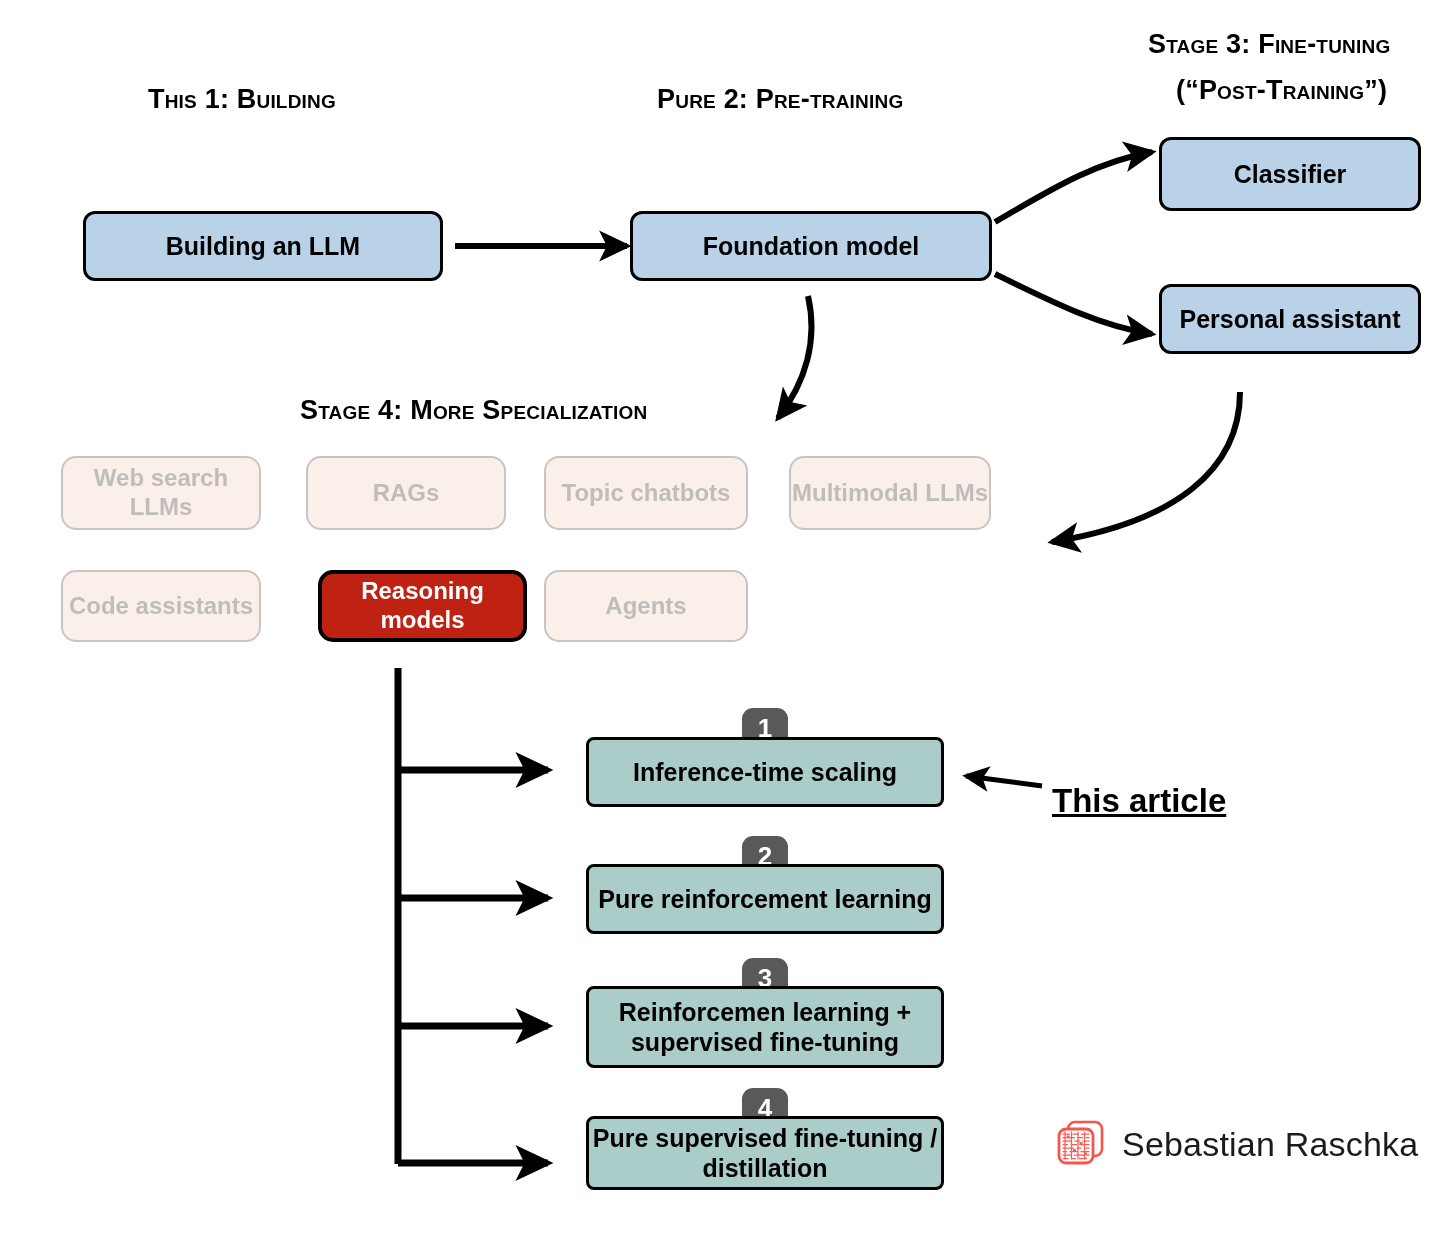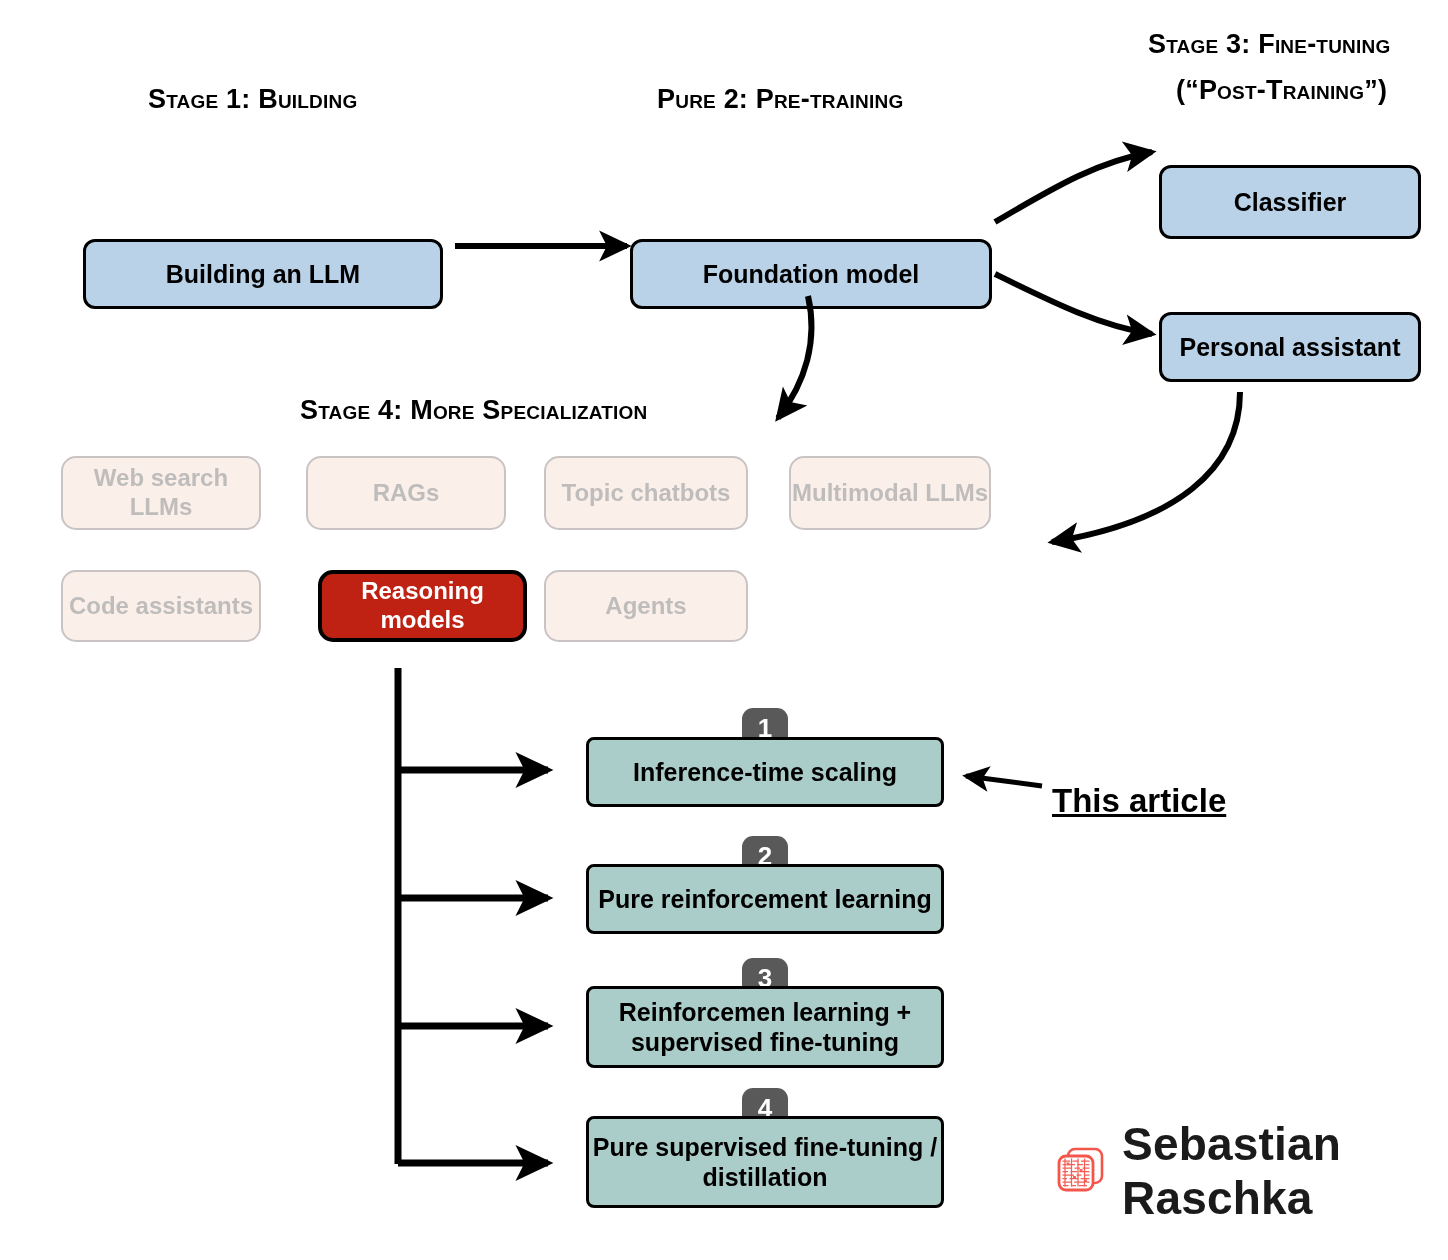--- a/index.html
+++ b/index.html
@@ -44,21 +44,20 @@
     font-weight: bold;
     line-height: 1.2;
   }
 
   .node-blue {
     background: #b9d2e8;
     border: 3.5px solid #000000;
     color: #000000;
     font-size: 25px;
     border-radius: 12px;
-    margin-top: 28px;
   }
 
   .node-faded {
     background: #fbefea;
     border: 2.5px solid #c9c4c3;
     color: #bfbdbc;
     font-size: 24px;
     border-radius: 15px;
   }
 
@@ -118,23 +117,23 @@
   }
 
   
   #signature {
     position: absolute;
     display: flex;
     align-items: center;
     gap: 14px;
   }
   #signature .sig-name {
-    font-size: 46px;
+    font-size: 34px;
     color: #1b1b1b;
-    font-weight: bold;
+    font-weight: normal;
     letter-spacing: 0.2px;
   }
 </style>
 </head>
 <body>
 
 <div id="canvas">
 
   <svg id="arrows" viewBox="0 0 1448 1260" xmlns="http://www.w3.org/2000/svg">
     <defs>
@@ -156,21 +155,21 @@
     <path d="M 398 668 L 398 1164" fill="none" stroke="#000" stroke-width="7"></path>
 
     <line x1="398" y1="770" x2="548" y2="770" stroke="#000" stroke-width="7" marker-end="url(#ah)"></line>
     <line x1="398" y1="898" x2="548" y2="898" stroke="#000" stroke-width="7" marker-end="url(#ah)"></line>
     <line x1="398" y1="1026" x2="548" y2="1026" stroke="#000" stroke-width="7" marker-end="url(#ah)"></line>
     <line x1="398" y1="1163" x2="548" y2="1163" stroke="#000" stroke-width="7" marker-end="url(#ah)"></line>
 
     <path d="M 1042 786 L 966 776" fill="none" stroke="#000" stroke-width="5" marker-end="url(#ah)"></path>
   </svg>
 
-  <div class="stage-heading" style="left:148px; top:82px;">Stage 1: Building</div>
+  <div class="stage-heading" style="left:148px; top:82px;">This 1: Building</div>
 
   <div class="stage-heading" style="left:657px; top:82px;">Pure 2: Pre-training</div>
 
   <div class="stage-heading" style="left:1148px; top:27px;">Stage 3: Fine-tuning</div>
 
   <div class="stage-heading" style="left:1176px; top:73px;">(“Post-Training”)</div>
 
   <div class="stage-heading" style="left:300px; top:393px;">Stage 4: More Specialization</div>
 
   <div class="node node-blue" style="left:83px; top:211px; width:360px; height:70px;">Building an LLM</div>
@@ -199,21 +198,21 @@
   <div class="badge" style="left:742px; top:708px;">1</div>
   <div class="node node-green" style="left:586px; top:737px; width:358px; height:70px;">Inference-time scaling</div>
 
   <div class="badge" style="left:742px; top:836px;">2</div>
   <div class="node node-green" style="left:586px; top:864px; width:358px; height:70px;">Pure reinforcement learning</div>
 
   <div class="badge" style="left:742px; top:958px;">3</div>
   <div class="node node-green" style="left:586px; top:986px; width:358px; height:82px;">Reinforcemen learning + supervised fine-tuning</div>
 
   <div class="badge" style="left:742px; top:1088px;">4</div>
-  <div class="node node-green" style="left:586px; top:1116px; width:358px; height:92px;">Pure supervised fine-tuning / distillation</div>
+  <div class="node node-green" style="left:586px; top:1116px; width:358px; height:74px;">Pure supervised fine-tuning / distillation</div>
 
   <div class="annotation" style="left:1052px; top:782px;">This article</div>
 
   <div id="signature" style="left:1054px; top:1117px;">
     <span style="display:inline-block; width:54px; height:54px;">
       <svg viewBox="0 0 54 54" width="54" height="54" xmlns="http://www.w3.org/2000/svg">
 
         <rect x="14" y="5" width="34" height="34" rx="7" ry="7" fill="#ffffff" stroke="#f4564c" stroke-width="2.6"></rect>
 
         <rect x="5" y="12" width="34" height="34" rx="7" ry="7" fill="#ffffff" stroke="#f4564c" stroke-width="2.8"></rect>

